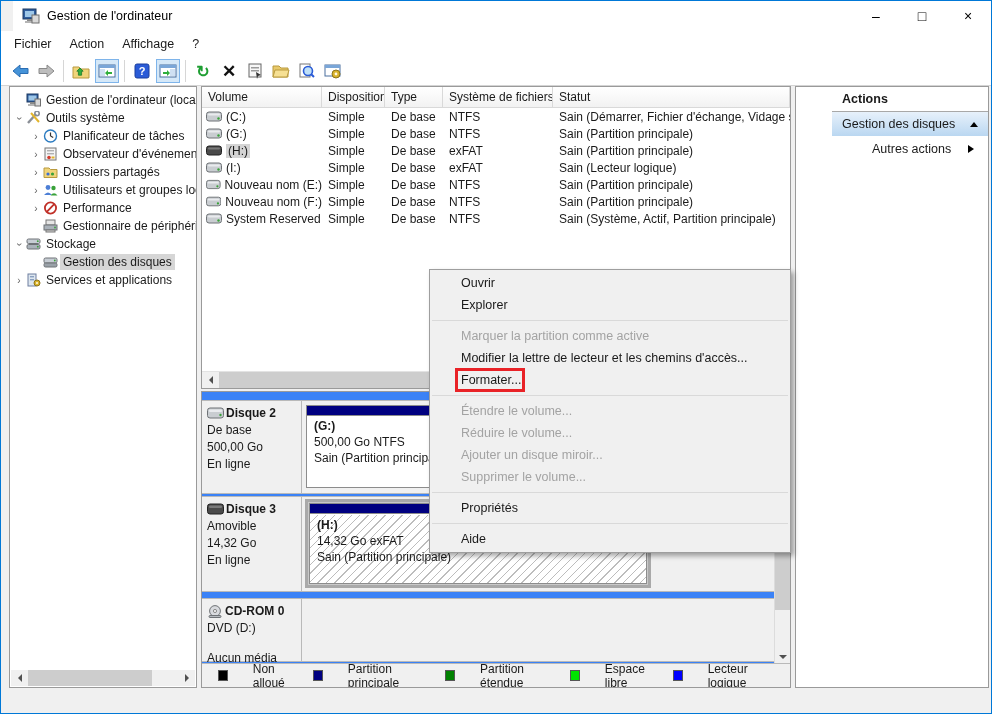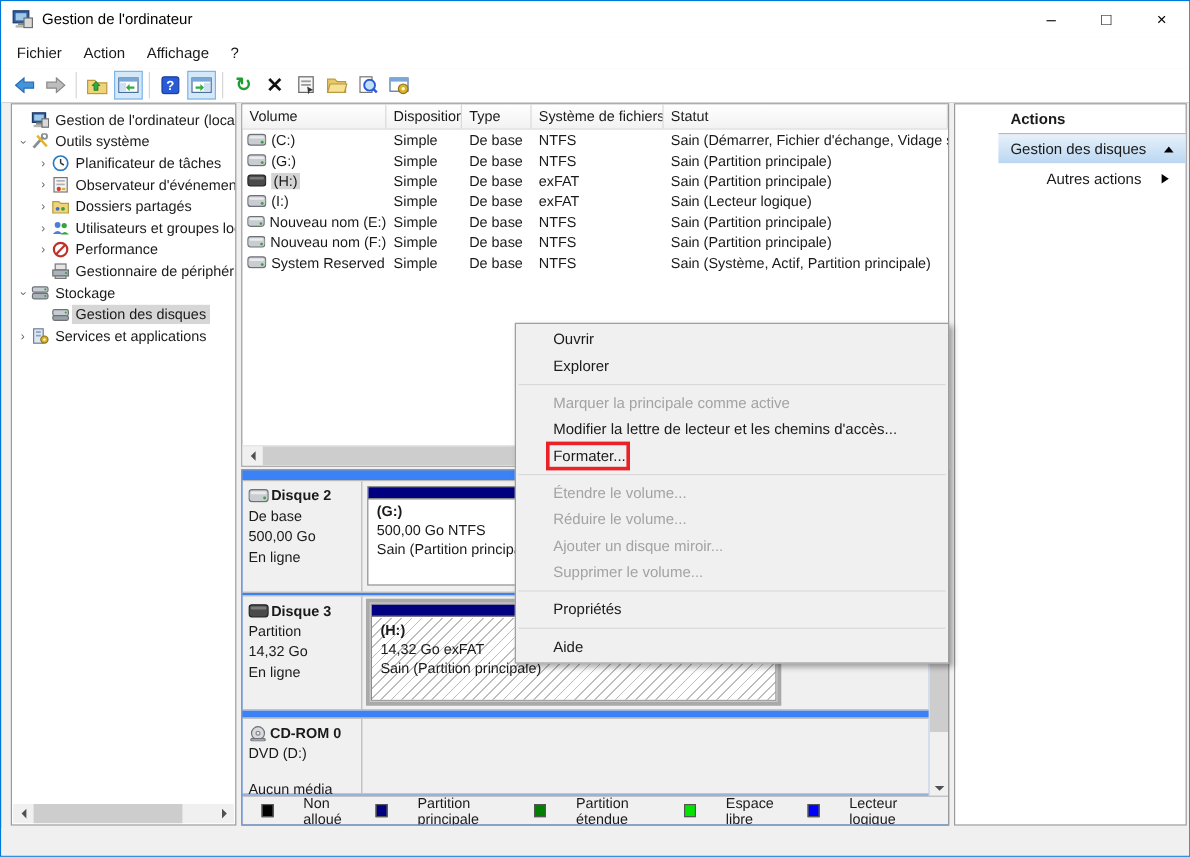--- a/index.html
+++ b/index.html
@@ -2,21 +2,21 @@
 <html><head>
 <meta charset="utf-8">
 <style>
   * { box-sizing: border-box; }
   html,body { margin:0; padding:0; }
   body { width:992px; height:714px; font-family:"Liberation Sans", sans-serif; }
   .window { position:relative; width:992px; height:714px; background:#f0f0f0;
             border:1px solid #0078d7; overflow:hidden; font-size:12px; color:#1a1a1a; }
 
   
-  .titlebar { position:absolute; left:0; top:0; right:0; height:30px; background:#ffffff;
+  .titlebar { position:absolute; left:12px; top:0; right:0; height:30px; background:#ffffff;
               display:flex; align-items:center; padding-left:9px; }
   .titlebar .app-icon { width:18px; height:16px; margin-right:7px; }
   .titlebar .title { font-size:12.5px; color:#000; }
   .win-controls { position:absolute; right:0; top:0; height:30px; display:flex; }
   .win-btn { width:46px; height:30px; display:flex; align-items:center; justify-content:center;
              font-size:14px; color:#000; }
 
   
   .menubar { position:absolute; left:0; top:30px; right:0; height:26px; background:#fff;
              display:flex; align-items:center; padding-left:4px; font-size:12.5px; }
@@ -510,21 +510,21 @@
 
     <div class="disk-row" style="top:104px;height:96px;">
       <div class="disk-label">
         <div class="d-name">
           <svg width="17" height="12" viewBox="0 0 17 12">
               <rect x="0.5" y="1" width="16" height="10" rx="2.5" fill="#4a4a4a" stroke="#222"></rect>
               <rect x="2" y="2.5" width="13" height="2.4" rx="1" fill="#7a7a7a"></rect>
             </svg>
           <span>Disque 3</span>
         </div>
-        <div class="d-line">Partition</div>
+        <div class="d-line">Amovible</div>
         <div class="d-line">14,32 Go</div>
         <div class="d-line">En ligne</div>
       </div>
       <div class="disk-strip">
         <div class="sel-frame">
           <div class="part-inner">
             <div class="part-bar"></div>
             <div class="part-text hatched" style="position:absolute;top:11px;left:0;right:0;bottom:0;">
               <div class="part-title">(H:)</div>
               <div>14,32 Go exFAT</div>
@@ -598,21 +598,21 @@
       <span class="tri-right-sm"></span>
     </div>
   </div>
 
   <div class="statusbar"></div>
 
   <div class="context-menu">
     <div class="cm-item">Ouvrir</div>
     <div class="cm-item">Explorer</div>
     <div class="cm-sep"></div>
-    <div class="cm-item disabled">Marquer la principale comme active</div>
+    <div class="cm-item disabled">Marquer la partition comme active</div>
     <div class="cm-item">Modifier la lettre de lecteur et les chemins d'accès...</div>
     <div class="cm-item">
       <span>Formater...</span>
       <span class="red-box"></span>
     </div>
     <div class="cm-sep"></div>
     <div class="cm-item disabled">Étendre le volume...</div>
     <div class="cm-item disabled">Réduire le volume...</div>
     <div class="cm-item disabled">Ajouter un disque miroir...</div>
     <div class="cm-item disabled">Supprimer le volume...</div>

